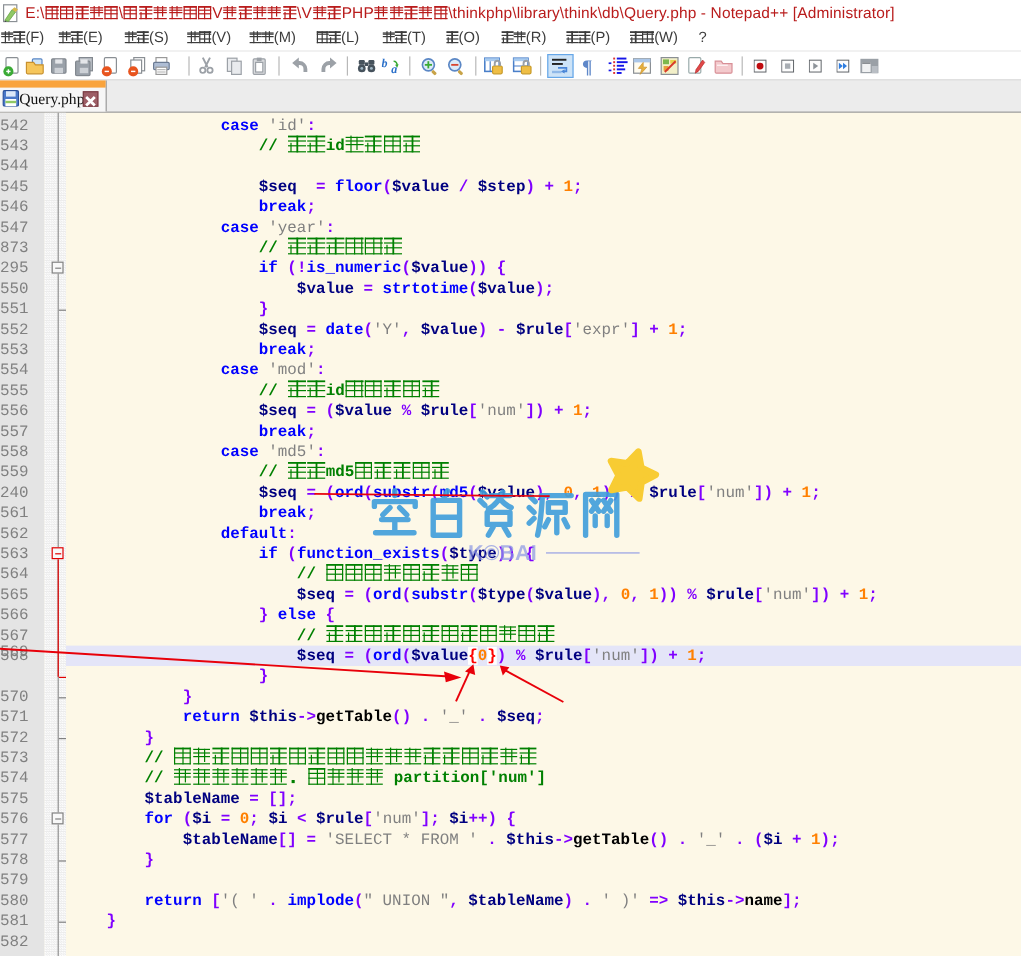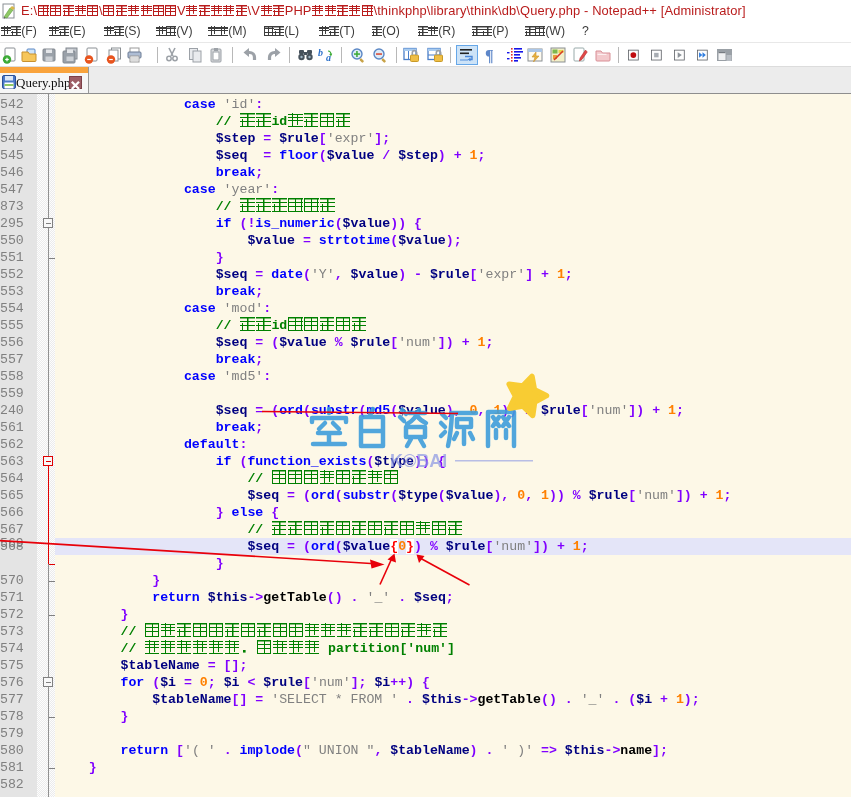--- a/index.html
+++ b/index.html
@@ -268,21 +268,20 @@
 <div style="position:absolute;left:49px;top:520.5px;width:6px;height:1px;background:#808080"></div>
 <div style="position:absolute;left:43px;top:583.0px;width:10px;height:10px;background:#f8f8f8;border:1px solid #808080;box-sizing:border-box"></div>
     <div style="position:absolute;left:45.5px;top:588.0px;width:5px;height:1px;background:#808080"></div>
 <div style="position:absolute;left:49px;top:622.5px;width:6px;height:1px;background:#808080"></div>
 <div style="position:absolute;left:49px;top:673.5px;width:6px;height:1px;background:#808080"></div>
 <div class="num" style="top:2px">542</div>
 <div class="cl" style="top:2px">                <span class="kw">case</span><span class="df"> </span><span class="st">'id'</span><span class="op">:</span></div>
 <div class="num" style="top:19px">543</div>
 <div class="cl" style="top:19px">                    <span class="cm">// </span><span class="cm"><i class="k ka"></i><i class="k ka"></i></span><span class="cm">id</span><span class="cm"><i class="k kd"></i><i class="k ka"></i><i class="k kb"></i><i class="k ka"></i></span></div>
 <div class="num" style="top:36px">544</div>
-<div class="cl" style="top:36px">                    <span class="var">$step</span><span class="df"> </span><span class="op">=</span><span class="df"> </span><span class="var">$rule</span><span class="op">[</span><span class="st">'expr'</span><span class="op">]</span><span class="op">;</span></div>
 <div class="num" style="top:53px">545</div>
 <div class="cl" style="top:53px">                    <span class="var">$seq</span><span class="df">  </span><span class="op">=</span><span class="df"> </span><span class="kw">floor</span><span class="op">(</span><span class="var">$value</span><span class="df"> </span><span class="op">/</span><span class="df"> </span><span class="var">$step</span><span class="op">)</span><span class="df"> </span><span class="op">+</span><span class="df"> </span><span class="nu">1</span><span class="op">;</span></div>
 <div class="num" style="top:70px">546</div>
 <div class="cl" style="top:70px">                    <span class="kw">break</span><span class="op">;</span></div>
 <div class="num" style="top:87px">547</div>
 <div class="cl" style="top:87px">                <span class="kw">case</span><span class="df"> </span><span class="st">'year'</span><span class="op">:</span></div>
 <div class="num" style="top:104px">873</div>
 <div class="cl" style="top:104px">                    <span class="cm">// </span><span class="cm"><i class="k ka"></i><i class="k ka"></i><i class="k ka"></i><i class="k kb"></i><i class="k kb"></i><i class="k ka"></i></span></div>
 <div class="num" style="top:121px">295</div>
 <div class="cl" style="top:121px">                    <span class="kw">if</span><span class="df"> </span><span class="op">(</span><span class="op">!</span><span class="kw">is_numeric</span><span class="op">(</span><span class="var">$value</span><span class="op">))</span><span class="df"> </span><span class="op">{</span></div>
@@ -298,20 +297,21 @@
 <div class="cl" style="top:206px">                <span class="kw">case</span><span class="df"> </span><span class="st">'mod'</span><span class="op">:</span></div>
 <div class="num" style="top:223px">555</div>
 <div class="cl" style="top:223px">                    <span class="cm">// </span><span class="cm"><i class="k ka"></i><i class="k ka"></i></span><span class="cm">id</span><span class="cm"><i class="k kb"></i><i class="k kb"></i><i class="k ka"></i><i class="k kb"></i><i class="k ka"></i></span></div>
 <div class="num" style="top:240px">556</div>
 <div class="cl" style="top:240px">                    <span class="var">$seq</span><span class="df"> </span><span class="op">=</span><span class="df"> </span><span class="op">(</span><span class="var">$value</span><span class="df"> </span><span class="op">%</span><span class="df"> </span><span class="var">$rule</span><span class="op">[</span><span class="st">'num'</span><span class="op">])</span><span class="df"> </span><span class="op">+</span><span class="df"> </span><span class="nu">1</span><span class="op">;</span></div>
 <div class="num" style="top:257px">557</div>
 <div class="cl" style="top:257px">                    <span class="kw">break</span><span class="op">;</span></div>
 <div class="num" style="top:274px">558</div>
 <div class="cl" style="top:274px">                <span class="kw">case</span><span class="df"> </span><span class="st">'md5'</span><span class="op">:</span></div>
 <div class="num" style="top:291px">559</div>
+<div class="cl" style="top:291px">                    <span class="cm">// </span><span class="cm"><i class="k ka"></i><i class="k ka"></i></span><span class="cm">md5</span><span class="cm"><i class="k kb"></i><i class="k ka"></i><i class="k ka"></i><i class="k kb"></i><i class="k ka"></i></span></div>
 <div class="num" style="top:308px">240</div>
 <div class="cl" style="top:308px">                    <span class="var">$seq</span><span class="df"> </span><span class="op">=</span><span class="df"> </span><span class="op">(</span><span class="kw">ord</span><span class="op">(</span><span class="kw">substr</span><span class="op">(</span><span class="kw">md5</span><span class="op">(</span><span class="var">$value</span><span class="op">)</span><span class="op">,</span><span class="df"> </span><span class="nu">0</span><span class="op">,</span><span class="df"> </span><span class="nu">1</span><span class="op">))</span><span class="df"> </span><span class="op">%</span><span class="df"> </span><span class="var">$rule</span><span class="op">[</span><span class="st">'num'</span><span class="op">])</span><span class="df"> </span><span class="op">+</span><span class="df"> </span><span class="nu">1</span><span class="op">;</span></div>
 <div class="num" style="top:325px">561</div>
 <div class="cl" style="top:325px">                    <span class="kw">break</span><span class="op">;</span></div>
 <div class="num" style="top:342px">562</div>
 <div class="cl" style="top:342px">                <span class="kw">default</span><span class="op">:</span></div>
 <div class="num" style="top:359px">563</div>
 <div class="cl" style="top:359px">                    <span class="kw">if</span><span class="df"> </span><span class="op">(</span><span class="kw">function_exists</span><span class="op">(</span><span class="var">$type</span><span class="op">))</span><span class="df"> </span><span class="op">{</span></div>
 <div class="num" style="top:376px">564</div>
 <div class="cl" style="top:376px">                        <span class="cm">// </span><span class="cm"><i class="k kb"></i><i class="k kb"></i><i class="k kb"></i><i class="k kd"></i><i class="k kb"></i><i class="k ka"></i><i class="k kd"></i><i class="k kb"></i></span></div>

